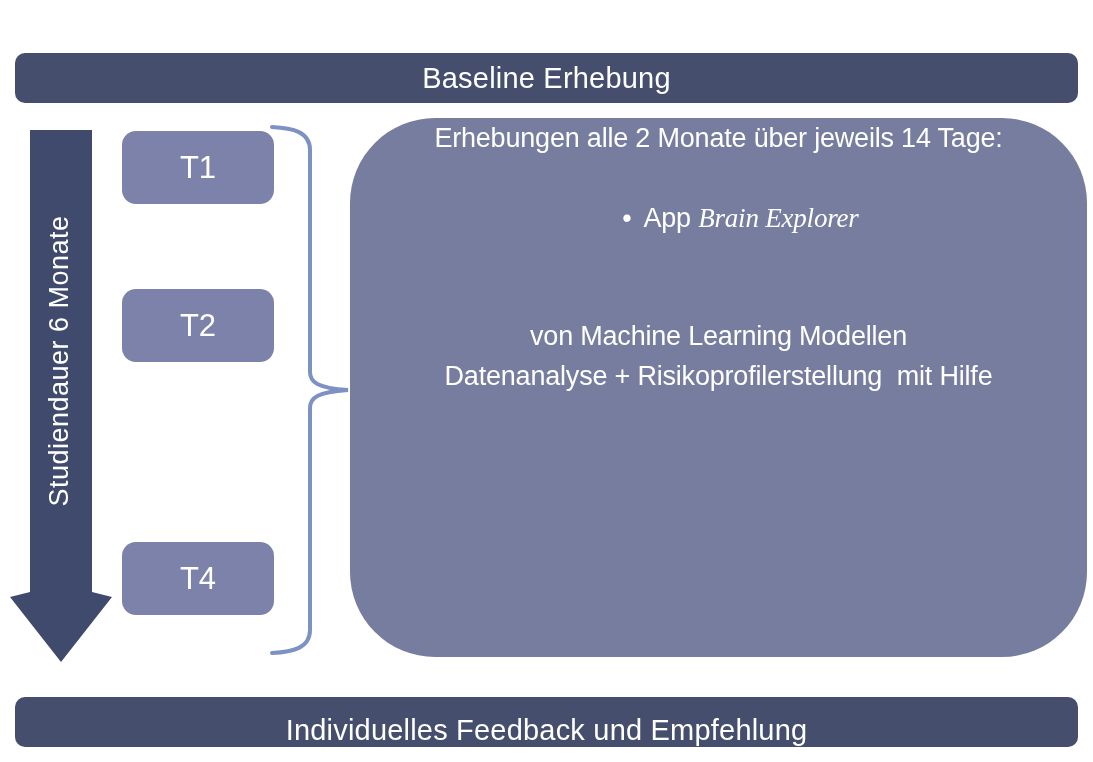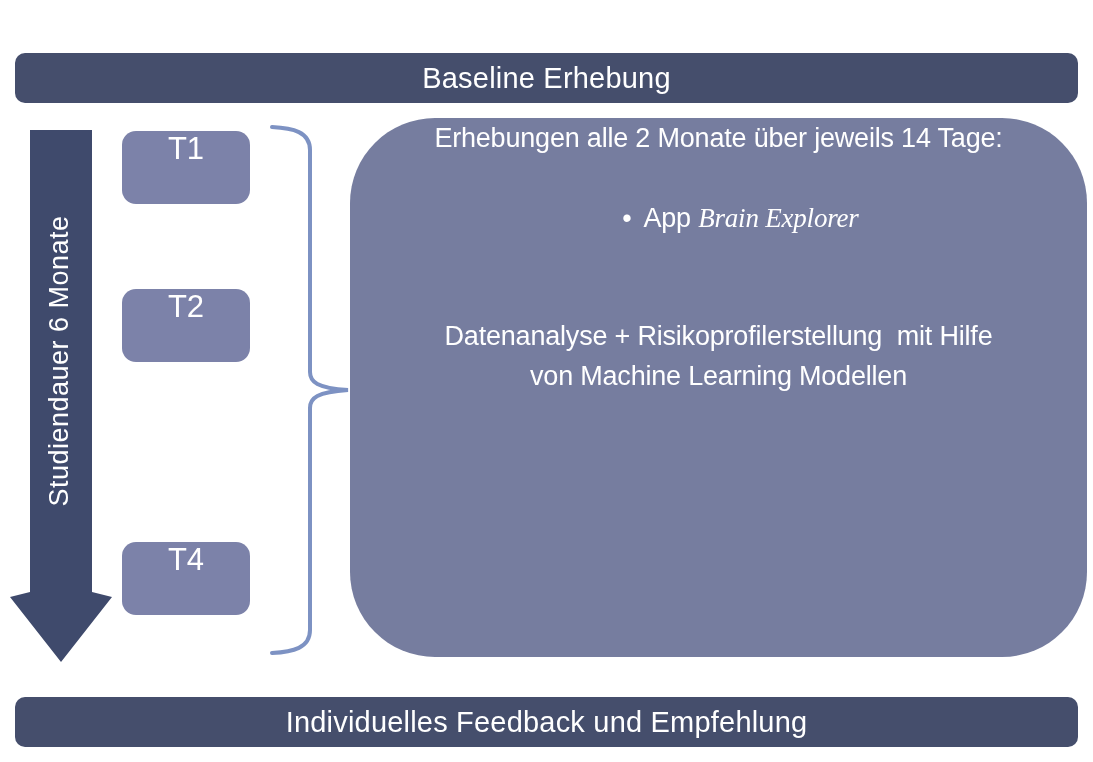--- a/index.html
+++ b/index.html
@@ -18,32 +18,32 @@
   }
   .stage{position:absolute;inset:0;width:1093px;height:762px;background:#ffffff;}
 
   .hbar{
     position:absolute;left:15px;width:1063px;height:50px;
     background:var(--bar-bg);border-radius:10px;
     display:flex;align-items:center;justify-content:center;
     color:var(--text);font-size:29px;letter-spacing:0.2px;
   }
   .hbar.top{top:5px;margin-top:48px;}
-  .hbar.bottom{top:697px;}
+  .hbar.bottom{top:697px;align-items:flex-end;}
 
   .arrow-svg{position:absolute;left:0;top:0;width:130px;height:762px;}
   .arrow-label{
     font-family:"Liberation Sans", sans-serif;
     font-size:27px;fill:var(--text);letter-spacing:0.5px;
   }
 
   .timepoint{
-    position:absolute;left:122px;width:128px;height:73px;
+    position:absolute;left:122px;width:152px;height:73px;
     background:var(--timepoint-fill);border-radius:14px;
-    display:flex;justify-content:center;
+    display:flex;align-items:center;justify-content:center;
     color:var(--text);font-size:31px;
   }
   .timepoint.t1{top:131px;}
   .timepoint.t2{top:289px;}
   .timepoint.t3{top:431px;}
   .timepoint.t4{top:542px;}
 
   .brace-svg{position:absolute;left:260px;top:115px;width:95px;height:545px;}
 
   .detail-box{
@@ -89,22 +89,22 @@
   <div class="detail-box">
     <div class="line">Erhebungen alle 2 Monate über jeweils 14 Tage:</div>
 
     <div class="line bullet">
       <span class="marker">•</span><span><span>App </span><em>Brain Explorer</em></span>
     </div>
 
 
 
     <div class="footer-block">
+      <div class="line">von Machine Learning Modellen</div>
       <div class="line">Datenanalyse + Risikoprofilerstellung  mit Hilfe</div>
-      <div class="line">von Machine Learning Modellen</div>
     </div>
   </div>
 
   <div class="hbar bottom">
     <span>Individuelles Feedback und Empfehlung</span>
   </div>
 
 </div>
 
 </body></html>

